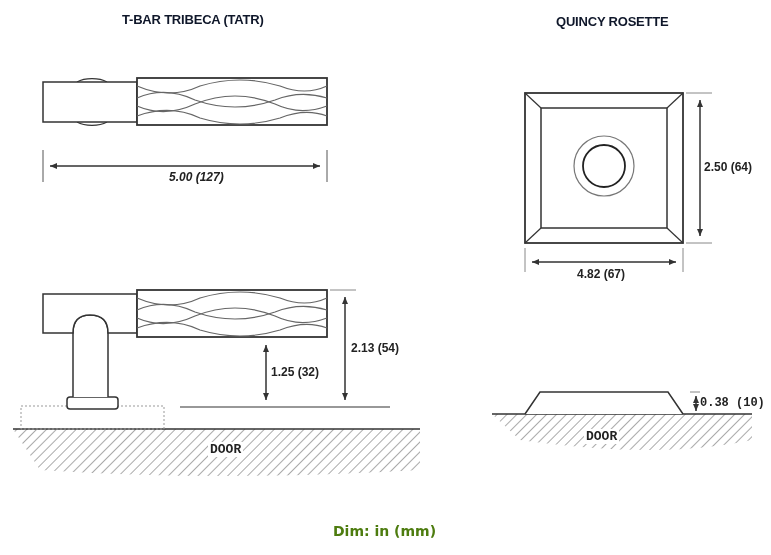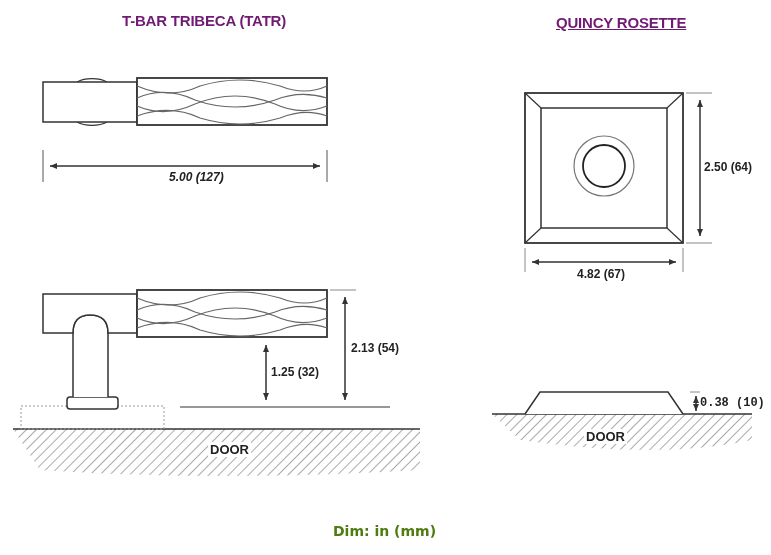--- a/index.html
+++ b/index.html
@@ -1,19 +1,19 @@
 <!DOCTYPE html>
 <html><head>
 <meta charset="utf-8">
 <style>
   html, body { margin:0; padding:0; background:#ffffff; }
   body { width:771px; height:555px; position:relative; overflow:hidden; font-family:"Liberation Sans", sans-serif; }
-  .title { position:absolute; font-weight:bold; font-size:15px; color:#701a75; letter-spacing:-0.2px; }
+  .title { position:absolute; font-weight:bold; font-size:13px; color:#0f172a; letter-spacing:-0.2px; }
   .dim { position:absolute; font-weight:bold; font-size:12px; color:#222; }
-  .door { position:absolute; font-weight:bold; font-size:13px; color:#222; background:#fff; padding:0 2px; }
+  .door { position:absolute; font-weight:bold; font-size:13px; color:#222; background:#fff; padding:0 2px;font-family:Liberation Mono, monospace; }
   .footer { position:absolute; font-family:"DejaVu Sans", sans-serif; font-weight:bold; font-size:14px; color:#4d7c0f; }
   svg { position:absolute; left:0; top:0; }
 </style>
 </head>
 <body>
 
 <svg width="771" height="555" viewBox="0 0 771 555">
   <defs>
     <pattern id="hatch" patternUnits="userSpaceOnUse" width="7" height="7" patternTransform="rotate(45)">
       <line x1="0" y1="0" x2="0" y2="7" stroke="#555" stroke-width="1"></line>
@@ -95,21 +95,21 @@
   </g>
   <g>
     <path d="M525,414 L540,392 L668,392 L683,414" fill="#fff" stroke="#333" stroke-width="1.5"></path>
     <line x1="690" y1="392" x2="700" y2="392" stroke="#888" stroke-width="1"></line>
     <line x1="696" y1="396" x2="696" y2="411" stroke="#333" stroke-width="1" marker-end="url(#arr)"></line>
     <line x1="696" y1="411" x2="696" y2="396" stroke="#333" stroke-width="1" marker-end="url(#arr)"></line>
   </g>
 </svg>
 
 <div class="title" style="left:122px; top:12px;">T-BAR TRIBECA (TATR)</div>
-<div class="title" style="left:556px; top:14px;text-decoration:underline;">QUINCY ROSETTE</div>
+<div class="title" style="left:556px; top:14px;">QUINCY ROSETTE</div>
 
 <div class="dim" style="left:169px; top:170px;font-style:italic;">5.00 (127)</div>
 <div class="dim" style="left:351px; top:341px;">2.13 (54)</div>
 <div class="dim" style="left:271px; top:365px;text-align:center;">1.25 (32)</div>
 <div class="dim" style="left:704px; top:160px;">2.50 (64)</div>
 <div class="dim" style="left:577px; top:267px;">4.82 (67)</div>
 <div class="dim" style="left:700px; top:396px;font-family:Liberation Mono, monospace;">0.38 (10)</div>
 
 <div class="door" style="left:208px; top:442px;">DOOR</div>
 <div class="door" style="left:584px; top:429px;">DOOR</div>

